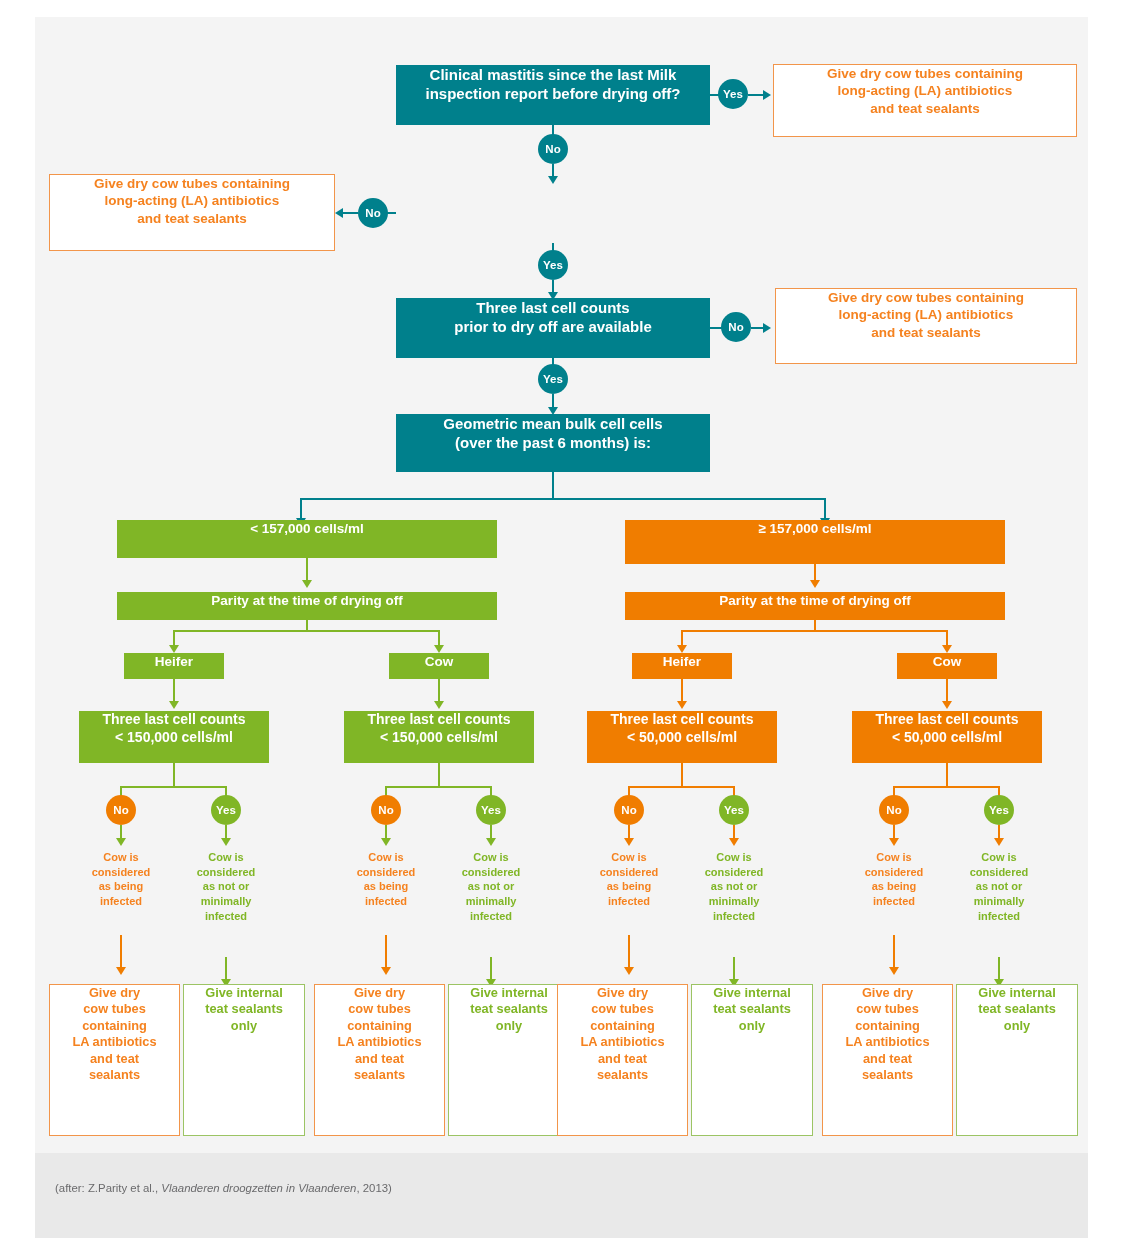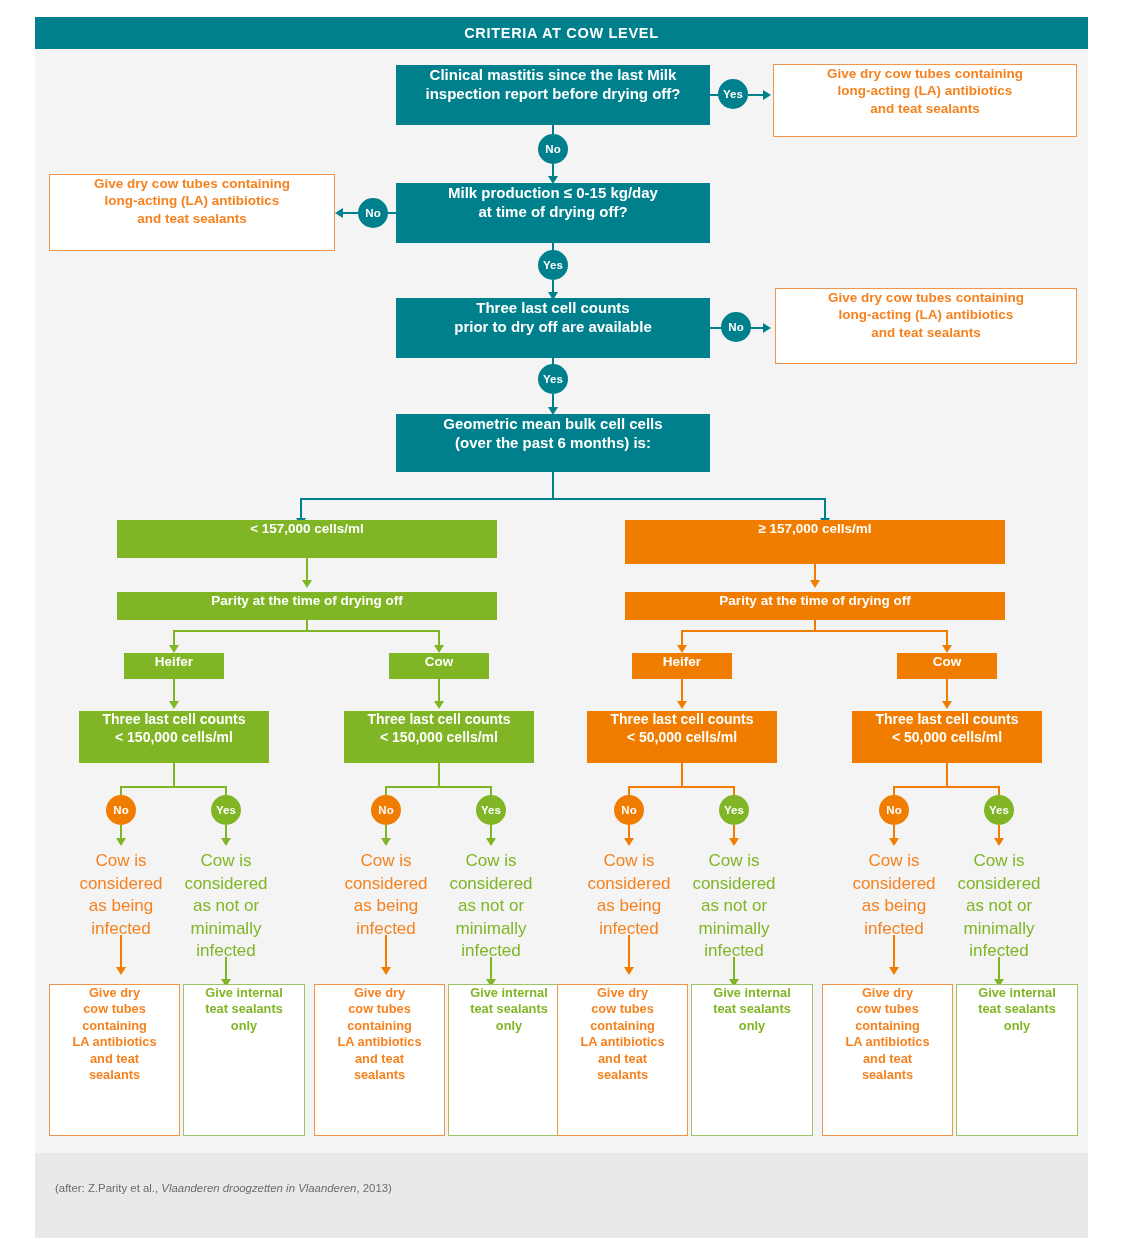--- a/index.html
+++ b/index.html
@@ -13,21 +13,21 @@
 
   .box{position:absolute;box-sizing:border-box;display:flex;align-items:flex-start;
        justify-content:center;text-align:center;line-height:1.28;}
 
   .teal{background:#00808c;color:#ffffff;font-weight:700;font-size:15px;}
   .green{background:#80b626;color:#ffffff;font-weight:700;font-size:13.5px;}
   .orange{background:#f07d00;color:#ffffff;font-weight:700;font-size:13.5px;}
   .out-o{background:#ffffff;border:1.6px solid #f2954a;color:#f5821f;font-weight:700;font-size:13.5px;}
   .out-g{background:#ffffff;border:1.6px solid #9cc464;color:#80b626;font-weight:700;font-size:13.5px;}
 
-  .txt{position:absolute;text-align:center;font-weight:400;font-size:17px;line-height:1.33;}
+  .txt{position:absolute;text-align:center;font-weight:700;font-size:11px;line-height:1.33;}
   .txt-o{color:#f5821f;}
   .txt-g{color:#80b626;}
 
   .badge{position:absolute;border-radius:50%;display:flex;align-items:center;
          justify-content:center;color:#ffffff;font-weight:700;font-size:11.5px;z-index:5;}
   .b-teal{background:#00808c;}
   .b-or{background:#f07d00;}
   .b-gr{background:#80b626;}
 
   .ln{position:absolute;}
@@ -50,21 +50,20 @@
   .note p{margin:0;font-size:12.6px;line-height:1.42;font-weight:400;}
   .note .src{margin-top:10px;font-size:11.4px;color:#6a6a6c;}
   .note .src i{font-style:italic;}
 </style>
 </head>
 <body>
 
 <div id="page">
   <div id="canvas">
 
-    <div class="hdr">CRITERIA AT COW LEVEL</div>
 
     <div class="box teal" style="left:361px;top:48px;width:314px;height:60px;">
       <div>
         <div>Clinical mastitis since the last Milk</div>
         <div>inspection report before drying off?</div>
       </div>
     </div>
 
     <div class="ln h-teal" style="left:675px;top:77px;width:22px;"></div>
     <div class="badge b-teal" style="left:683px;top:62px;width:30px;height:30px;">Yes</div>
@@ -77,26 +76,20 @@
         <div>long-acting (LA) antibiotics</div>
         <div>and teat sealants</div>
       </div>
     </div>
 
     <div class="ln v-teal" style="left:517px;top:108px;width:2px;height:20px;"></div>
     <div class="badge b-teal" style="left:503px;top:117px;width:30px;height:30px;">No</div>
     <div class="ln v-teal" style="left:517px;top:147px;width:2px;height:12px;"></div>
     <div class="arr ad-teal" style="left:512.5px;top:159px;"></div>
 
-    <div class="box teal" style="left:361px;top:166px;width:314px;height:60px;">
-      <div>
-        <div>Milk production ≤ 0-15 kg/day</div>
-        <div>at time of drying off?</div>
-      </div>
-    </div>
 
     <div class="ln h-teal" style="left:339px;top:195px;width:22px;"></div>
     <div class="badge b-teal" style="left:323px;top:181px;width:30px;height:30px;">No</div>
     <div class="ln h-teal" style="left:308px;top:195px;width:15px;"></div>
     <div class="arr al-teal" style="left:300px;top:190.5px;"></div>
 
     <div class="box out-o" style="left:14px;top:157px;width:286px;height:77px;">
       <div>
         <div>Give dry cow tubes containing</div>
         <div>long-acting (LA) antibiotics</div>

